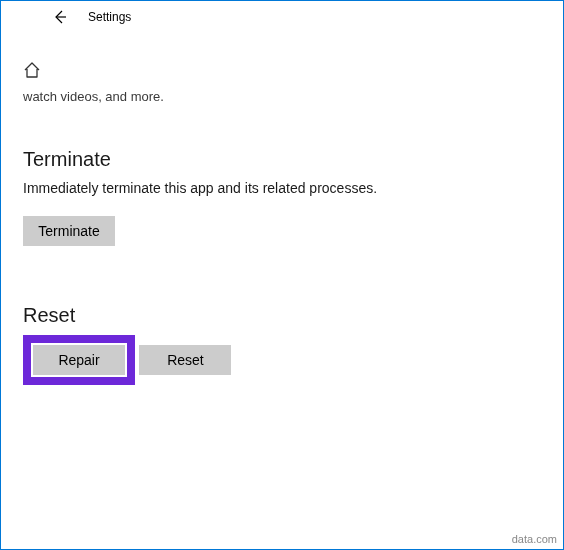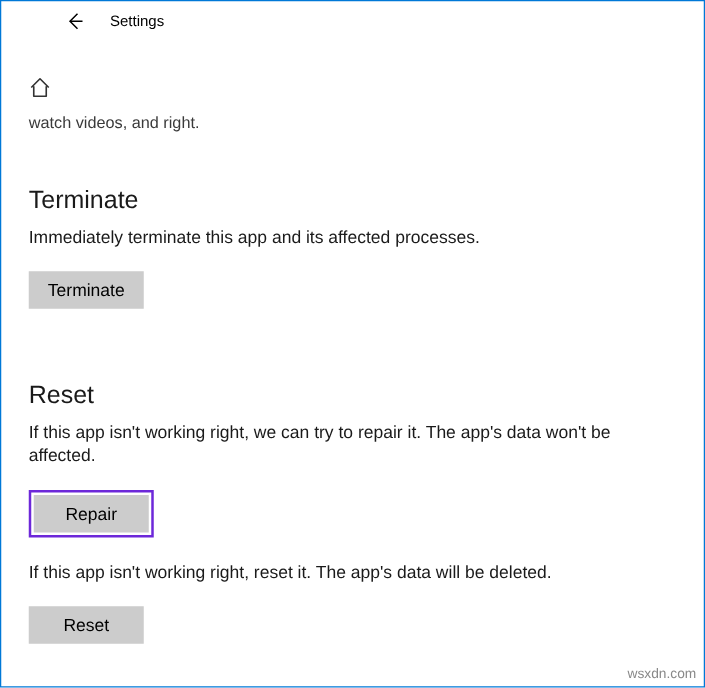--- a/index.html
+++ b/index.html
@@ -77,21 +77,21 @@
       font-family: inherit;
       font-size: 14px;
       color: #000;
       padding: 7px 0;
       width: 92px;
       text-align: center;
       cursor: pointer;
     }
     .repair-wrap {
       display: inline-block;
-      border: 2px solid #6d28d9;
+      border: 8px solid #6d28d9;
       padding: 2px;
     }
     .desc.after-repair {
       margin-top: 18px;
       margin-bottom: 18px;
     }
     .watermark {
       position: absolute;
       bottom: 4px;
       right: 6px;
@@ -113,30 +113,28 @@
 </div>
 
 <div class="content">
 
   <div class="home-icon">
     <svg width="18" height="18" viewBox="0 0 18 18">
       <path d="M2 9 L9 2 L16 9 M4 8 L4 16 L14 16 L14 8" stroke="#333" stroke-width="1.3" fill="none" stroke-linejoin="round"></path>
     </svg>
   </div>
 
-  <div class="cut-text">watch videos, and right.</div>
+  <div class="cut-text">watch videos, and more.</div>
 
 
   <h2 class="section-heading">Terminate</h2>
-  <p class="desc">Immediately terminate this app and its affected processes.</p>
+  <p class="desc">Immediately terminate this app and its related processes.</p>
   <button class="btn">Terminate</button>
 
   <h2 class="section-heading reset-h">Reset</h2>
-  <p class="desc">If this app isn't working right, we can try to repair it. The app's data won't be affected.</p>
   <span class="repair-wrap">
     <button class="btn">Repair</button>
   </span>
-  <p class="desc after-repair">If this app isn't working right, reset it. The app's data will be deleted.</p>
   <button class="btn">Reset</button>
 
 </div>
 
-<div class="watermark">wsxdn.com</div>
+<div class="watermark">data.com</div>
 
 </body></html>

